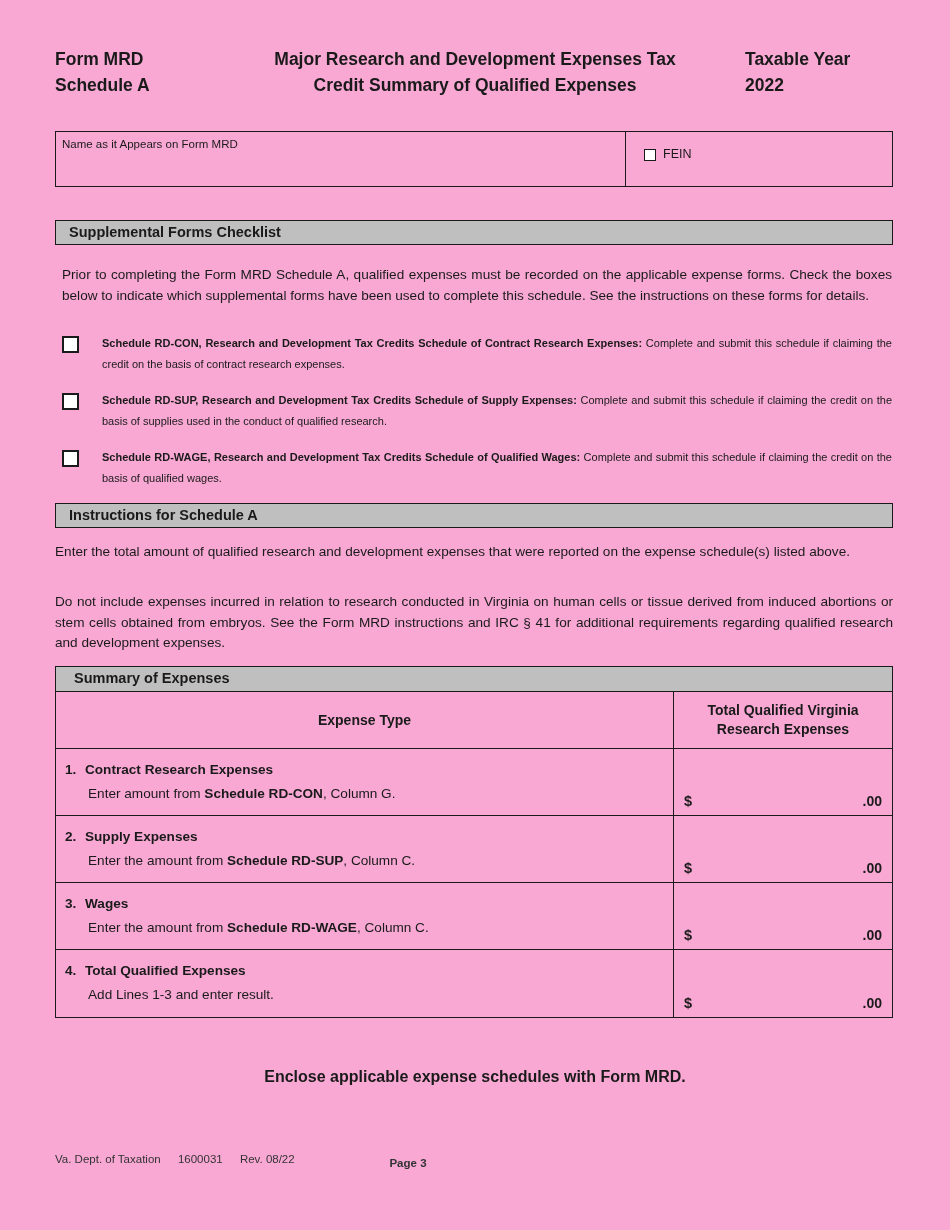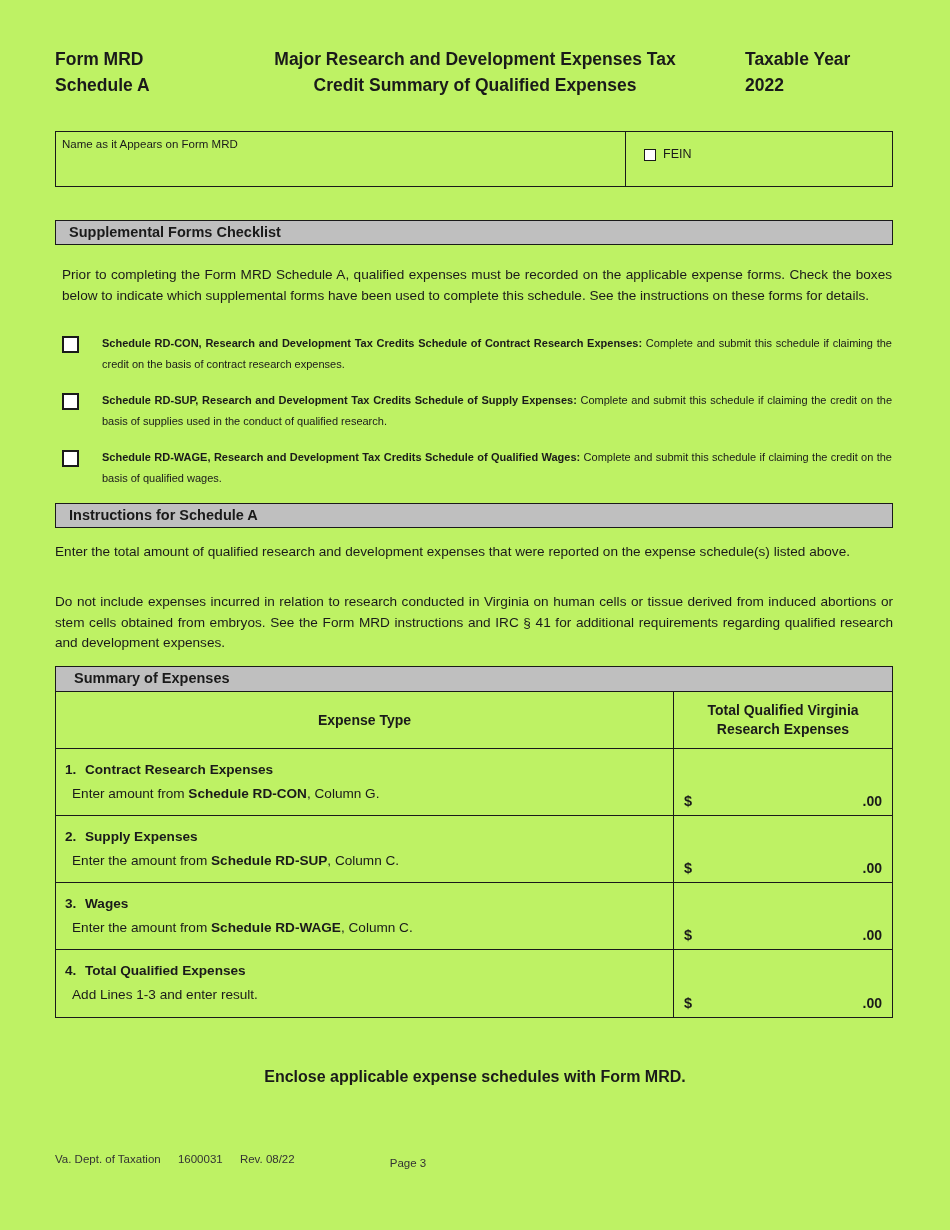--- a/index.html
+++ b/index.html
@@ -8,21 +8,21 @@
     background: #ffffff;
   }
   body {
     font-family: "Liberation Sans", sans-serif;
     color: #1a1a1a;
   }
   .page {
     position: relative;
     width: 950px;
     height: 1230px;
-    background: #bef264;
+    background: #f9a8d4;
     overflow: hidden;
   }
 
   
   .form-header {
     position: absolute;
     left: 55px;
     top: 46px;
     width: 840px;
     display: flex;
@@ -223,21 +223,21 @@
     font-size: 13.6px;
     font-weight: bold;
     line-height: 19px;
   }
   .item-num {
     display: inline-block;
     width: 20px;
   }
   .item-sub {
     position: absolute;
-    left: 16px;
+    left: 32px;
     top: 35px;
     font-size: 13.6px;
     line-height: 19px;
   }
   .item-sub b { font-weight: bold; }
   .amt-dollar {
     position: absolute;
     left: 10px;
     bottom: 6px;
     font-size: 14.5px;
@@ -270,20 +270,21 @@
   }
   .footer-left span { margin-right: 14px; }
   .footer-page {
     position: absolute;
     left: 0;
     top: 1157px;
     width: 816px;
     text-align: center;
     font-size: 11.5px;
     color: #333;
+    font-weight: bold;
   }
 </style>
 </head>
 <body>
 
 <div class="page">
 
   <div class="form-header">
     <div class="hdr-left">
       <div>Form MRD</div>

